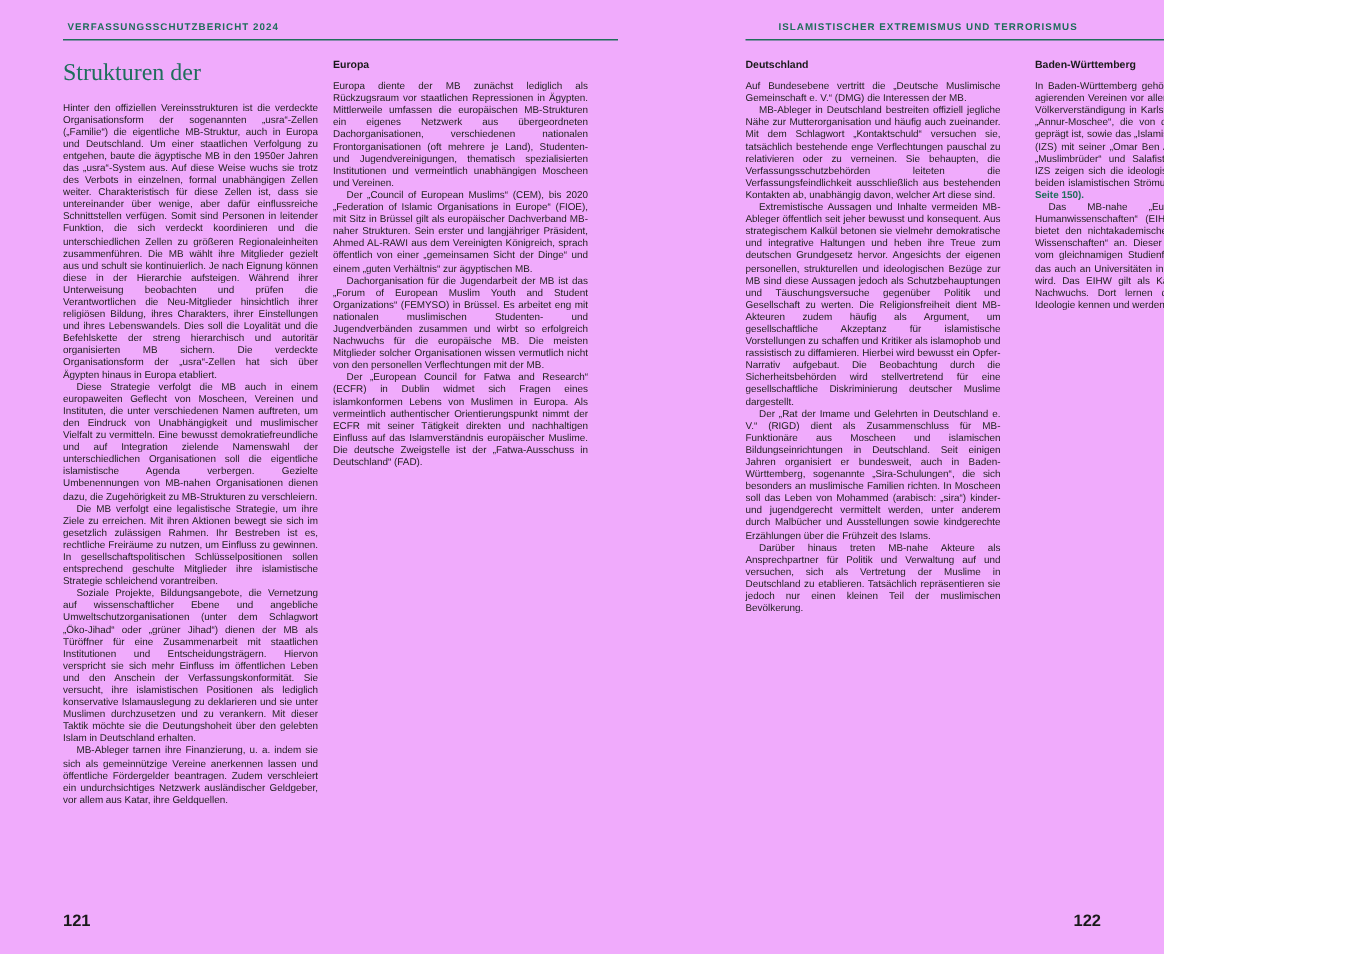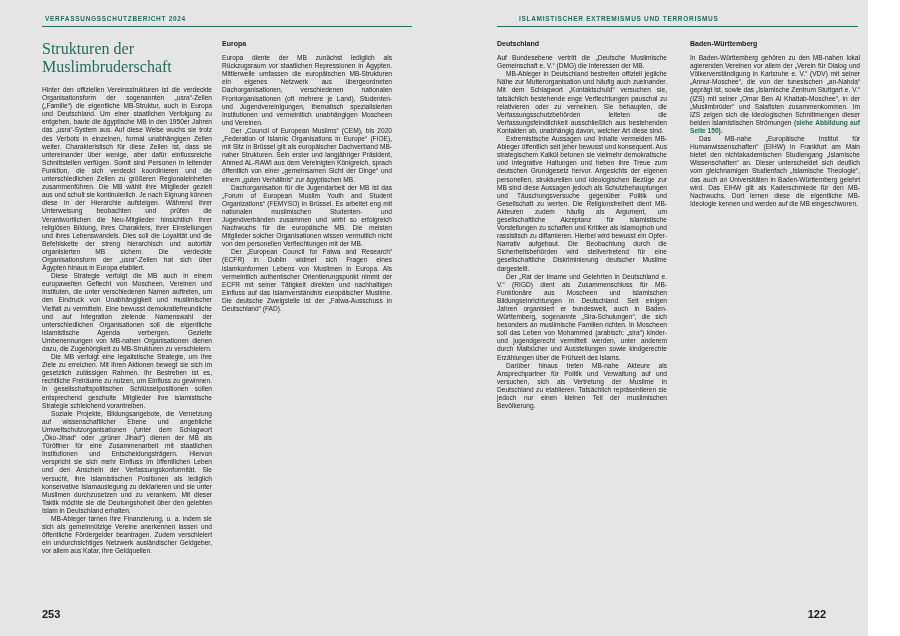--- a/index.html
+++ b/index.html
@@ -1,18 +1,18 @@
 <!DOCTYPE html>
 <html style="--accent: #1f6e5b;"><head>
 <meta charset="utf-8">
 <style>
   * { margin:0; padding:0; box-sizing:border-box; }
   html,body { background:#ffffff; }
   .spread {
-    position:relative; width:868px; height:636px; background:#e5e5e5;
+    position:relative; width:776px; height:636px; background:#f0abfc;
     font-family:"Liberation Sans", sans-serif; color:#222222; overflow:hidden;
   }
   .runhead {
     position:absolute; top:15px; font-size:6.5px; font-weight:700;
     letter-spacing:0.7px; color:var(--accent); text-transform:uppercase;
     white-space:nowrap;
   }
   .runhead.rh-left { left:45px; }
   .runhead.rh-right { left:519px; }
   .rule { position:absolute; top:26px; height:1px; background:var(--accent); }
@@ -54,21 +54,20 @@
 <div class="spread">
 
   <div class="runhead rh-left">VERFASSUNGSSCHUTZBERICHT 2024</div>
   <div class="runhead rh-right">ISLAMISTISCHER EXTREMISMUS UND TERRORISMUS</div>
   <div class="rule rl-left"></div>
   <div class="rule rl-right"></div>
 
   <div class="col col1">
     <div class="article-title">
       <span style="display:block">Strukturen der</span>
-      <span style="display:block">Muslimbruderschaft</span>
     </div>
     <div>
 
         <p><span>Hinter den offiziellen Vereinsstrukturen ist die verdeckte Organisationsform der sogenannten „usra“-Zellen („Familie“) die eigentliche MB-Struktur, auch in Europa und Deutschland. Um einer staatlichen Verfolgung zu entgehen, baute die ägyptische MB in den 1950er Jahren das „usra“-System aus. Auf diese Weise wuchs sie trotz des Verbots in einzelnen, formal unabhängigen Zellen weiter. Charakteristisch für diese Zellen ist, dass sie untereinander über wenige, aber dafür einflussreiche Schnittstellen verfügen. Somit sind Personen in leitender Funktion, die sich verdeckt koordinieren und die unterschiedlichen Zellen zu größeren Regionaleinheiten zusammenführen. Die MB wählt ihre Mitglieder gezielt aus und schult sie kontinuierlich. Je nach Eignung können diese in der Hierarchie aufsteigen. Während ihrer Unterweisung beobachten und prüfen die Verantwortlichen die Neu-Mitglieder hinsichtlich ihrer religiösen Bildung, ihres Charakters, ihrer Einstellungen und ihres Lebenswandels. Dies soll die Loyalität und die Befehlskette der streng hierarchisch und autoritär organisierten MB sichern. Die verdeckte Organisationsform der „usra“-Zellen hat sich über Ägypten hinaus in Europa etabliert.</span><span class="ref"></span></p>
 
         <p><span>Diese Strategie verfolgt die MB auch in einem europaweiten Geflecht von Moscheen, Vereinen und Instituten, die unter verschiedenen Namen auftreten, um den Eindruck von Unabhängigkeit und muslimischer Vielfalt zu vermitteln. Eine bewusst demokratiefreundliche und auf Integration zielende Namenswahl der unterschiedlichen Organisationen soll die eigentliche islamistische Agenda verbergen. Gezielte Umbenennungen von MB-nahen Organisationen dienen dazu, die Zugehörigkeit zu MB-Strukturen zu verschleiern.</span><span class="ref"></span></p>
 
         <p><span>Die MB verfolgt eine legalistische Strategie, um ihre Ziele zu erreichen. Mit ihren Aktionen bewegt sie sich im gesetzlich zulässigen Rahmen. Ihr Bestreben ist es, rechtliche Freiräume zu nutzen, um Einfluss zu gewinnen. In gesellschaftspolitischen Schlüsselpositionen sollen entsprechend geschulte Mitglieder ihre islamistische Strategie schleichend vorantreiben.</span><span class="ref"></span></p>
 
         <p><span>Soziale Projekte, Bildungsangebote, die Vernetzung auf wissenschaftlicher Ebene und angebliche Umweltschutzorganisationen (unter dem Schlagwort „Öko-Jihad“ oder „grüner Jihad“) dienen der MB als Türöffner für eine Zusammenarbeit mit staatlichen Institutionen und Entscheidungsträgern. Hiervon verspricht sie sich mehr Einfluss im öffentlichen Leben und den Anschein der Verfassungskonformität. Sie versucht, ihre islamistischen Positionen als lediglich konservative Islamauslegung zu deklarieren und sie unter Muslimen durchzusetzen und zu verankern. Mit dieser Taktik möchte sie die Deutungshoheit über den gelebten Islam in Deutschland erhalten.</span><span class="ref"></span></p>
@@ -110,16 +109,16 @@
   <div class="col col4">
     <div class="col-heading">Baden-Württemberg</div>
     <div>
 
         <p><span>In Baden-Württemberg gehören zu den MB-nahen lokal agierenden Vereinen vor allem der „Verein für Dialog und Völkerverständigung in Karlsruhe e. V.“ (VDV) mit seiner „Annur-Moschee“, die von der tunesischen „an-Nahda“ geprägt ist, sowie das „Islamische Zentrum Stuttgart e. V.“ (IZS) mit seiner „Omar Ben Al Khattab-Moschee“, in der „Muslimbrüder“ und Salafisten zusammenkommen. Im IZS zeigen sich die ideologischen Schnittmengen dieser beiden islamistischen Strömungen</span><span class="ref"> (siehe Abbildung auf Seite 150).</span></p>
 
         <p><span>Das MB-nahe „Europäische Institut für Humanwissenschaften“ (EIHW) in Frankfurt am Main bietet den nichtakademischen Studiengang „Islamische Wissenschaften“ an. Dieser unterscheidet sich deutlich vom gleichnamigen Studienfach „Islamische Theologie“, das auch an Universitäten in Baden-Württemberg gelehrt wird. Das EIHW gilt als Kaderschmiede für den MB-Nachwuchs. Dort lernen diese die eigentliche MB-Ideologie kennen und werden auf die MB eingeschworen.</span><span class="ref"></span></p>
       </div>
   </div>
 
-  <div class="pagenum pn-left">253</div>
+  <div class="pagenum pn-left">121</div>
   <div class="pagenum pn-right">122</div>
 
 </div>
 
 </body></html>

